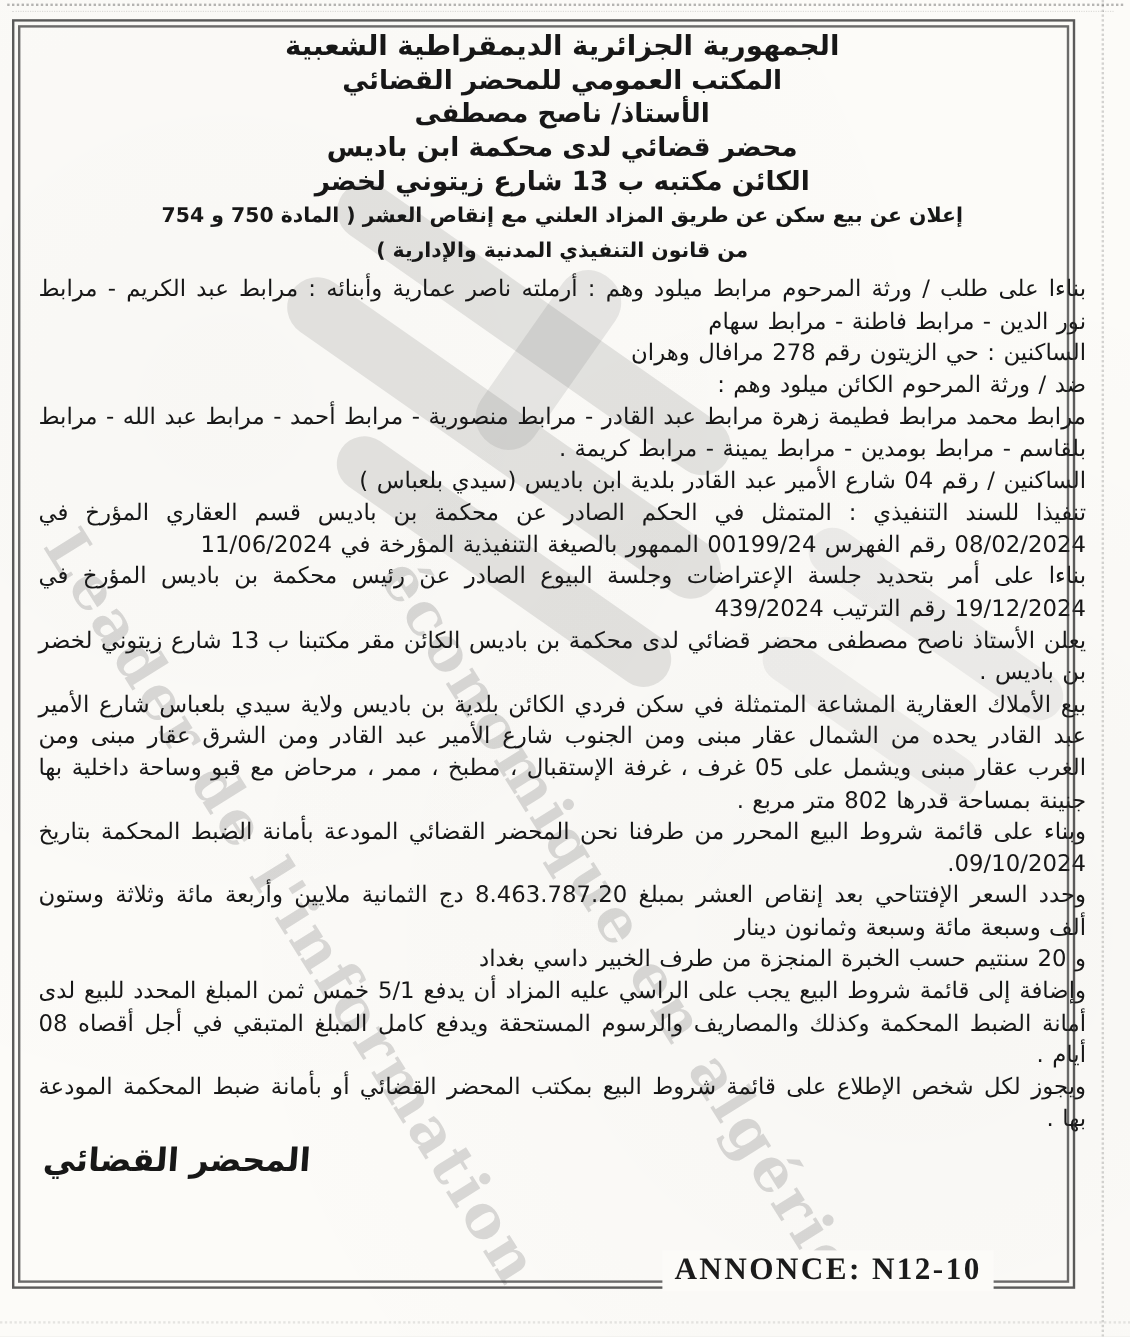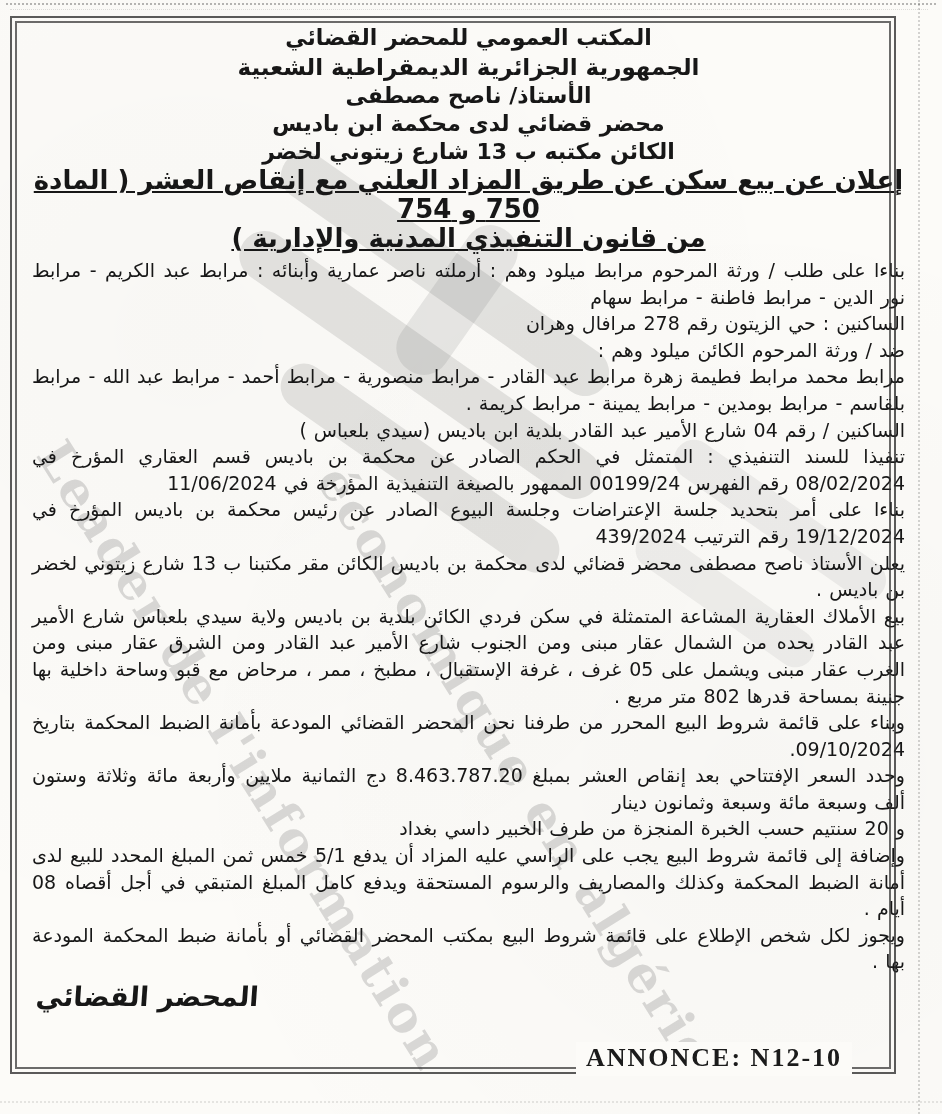--- a/index.html
+++ b/index.html
@@ -39,29 +39,29 @@
            font-family:"DejaVu Serif", serif;font-size:50px;letter-spacing:3px;
            color:rgba(105,105,105,0.24);font-weight:bold;}
   .wm-text.t1{left:75px;top:430px;transform:rotate(58deg);}
   .wm-text.t2{left:355px;top:455px;transform:rotate(58deg);}
 
   
   .content{position:absolute;left:32px;top:24px;width:873px;z-index:2;direction:rtl;}
   .header{text-align:center;font-weight:bold;}
   .h-line{font-size:23px;line-height:30px;letter-spacing:0.3px;}
   .h-line.h2,.h-line.h3,.h-line.h4,.h-line.h5{font-size:22px;line-height:28px;}
-  .title-line{font-size:26px;line-height:29px;font-weight:bold;text-decoration:underline;}
+  .title-line{font-size:17px;line-height:29px;font-weight:bold;}
   .body-block{margin-top:4px;}
   .para{margin:0;font-size:19px;line-height:26.6px;text-align:justify;text-align-last:right;
         word-spacing:1px;}
   .signature{margin-top:6px;text-align:left;font-weight:bold;font-size:27px;
              padding-left:4px;letter-spacing:1px;transform:skewX(-4deg);}
 
   
-  .annonce{position:absolute;left:576px;top:1042px;z-index:4;
+  .annonce{position:absolute;left:552px;top:1042px;z-index:4;
            background:#fcfbf8;padding:1px 10px 3px 10px;
            font-family:"Liberation Serif", serif;font-weight:bold;
            font-size:26px;letter-spacing:2px;color:#1b1b1b;white-space:nowrap;}
 </style>
 </head>
 <body>
 
 <div class="page">
 
   <div class="top-dotted"></div>
@@ -79,22 +79,22 @@
     <div class="wm-text t1">Leader de l'information</div>
     <div class="wm-text t2">économique en algérie</div>
   </div>
 
   <div class="frame">
     <div class="frame-inner"></div>
   </div>
 
   <div class="content">
     <div class="header">
+      <div class="h-line h1">الجمهورية الجزائرية الديمقراطية الشعبية</div>
       <div class="h-line h2">المكتب العمومي للمحضر القضائي</div>
-      <div class="h-line h1">الجمهورية الجزائرية الديمقراطية الشعبية</div>
       <div class="h-line h3">الأستاذ/ ناصح مصطفى</div>
       <div class="h-line h4">محضر قضائي لدى محكمة ابن باديس</div>
       <div class="h-line h5">الكائن مكتبه ب 13 شارع زيتوني لخضر</div>
       <div class="title-line">إعلان عن بيع سكن عن طريق المزاد العلني مع إنقاص العشر ( المادة 750 و 754</div>
       <div class="title-line">من قانون التنفيذي المدنية والإدارية )</div>
     </div>
 
     <div class="body-block">
       <p class="para">بناءا على طلب / ورثة المرحوم مرابط ميلود وهم : أرملته ناصر عمارية وأبنائه : مرابط عبد الكريم - مرابط نور الدين - مرابط فاطنة - مرابط سهام</p>
       <p class="para">الساكنين : حي الزيتون رقم 278 مرافال وهران</p>

